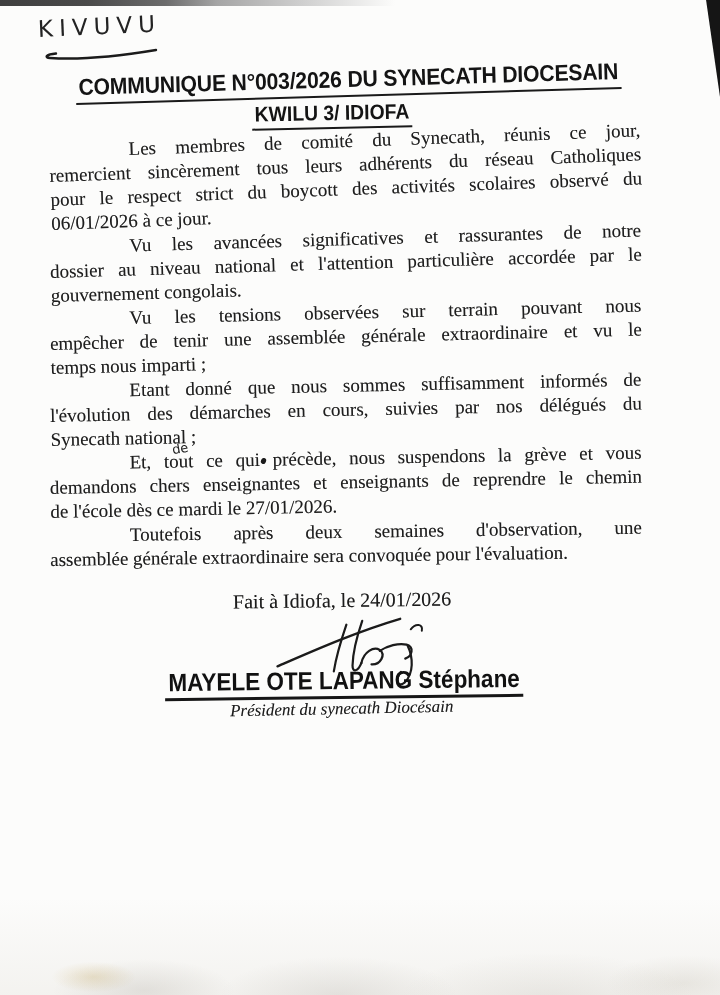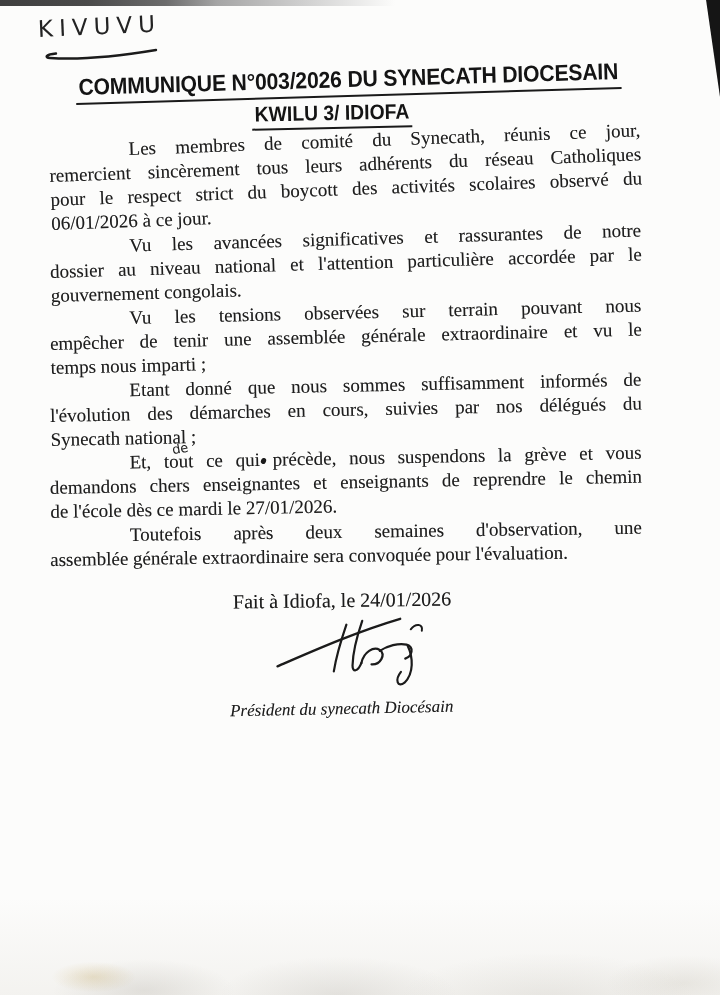--- a/index.html
+++ b/index.html
@@ -184,17 +184,20 @@
       <path d="M 3 50 C 38 37, 82 20, 128 9" stroke-width="2.4"></path>
       <path d="M 74 12 C 68 27, 62 44, 59 58" stroke-width="2.2"></path>
       <path d="M 90 9 C 84 24, 79 40, 78 53 C 77.5 60, 83 60, 87 51" stroke-width="2.2"></path>
       <path d="M 87 51 C 90 40, 100 35, 106 39 C 112 44, 106 54, 97 53" stroke-width="2.2"></path>
       <path d="M 106 40 C 114 35, 125 33, 133 35 C 141 38, 138 47, 131 49" stroke-width="2.2"></path>
       <path d="M 134 36 C 139 48, 139 64, 129 73 C 122 78, 119 70, 126 62" stroke-width="2.2"></path>
       <path d="M 138 20 C 143 14, 151 15, 149 22" stroke-width="2"></path>
     </svg>
   </div>
 
+  <div class="name-row">
+    <span class="sig-name">MAYELE OTE LAPANG Stéphane</span>
+  </div>
   <div class="role-row">
     <span class="sig-role">Président du synecath Diocésain</span>
   </div>
 
 </div>
 
 </body></html>

